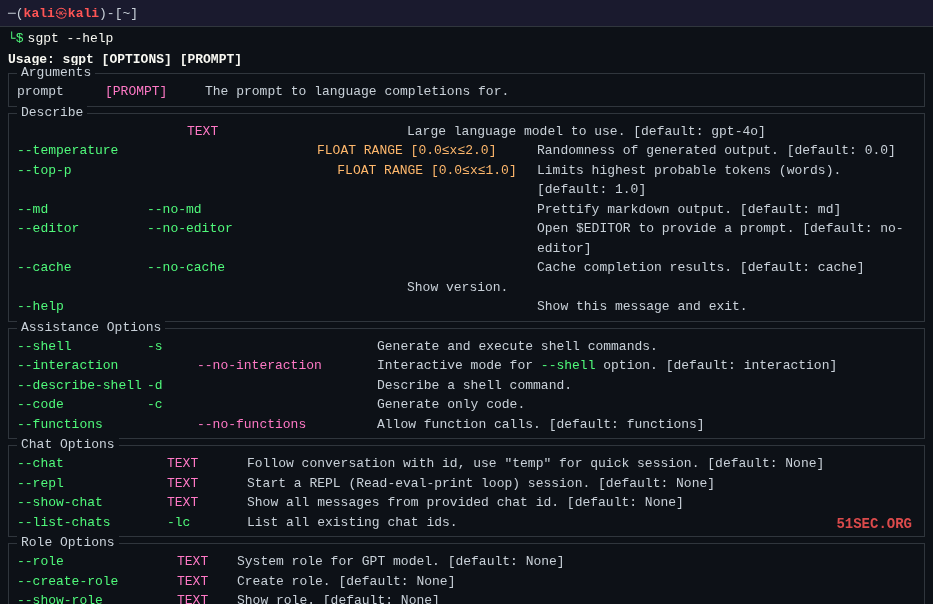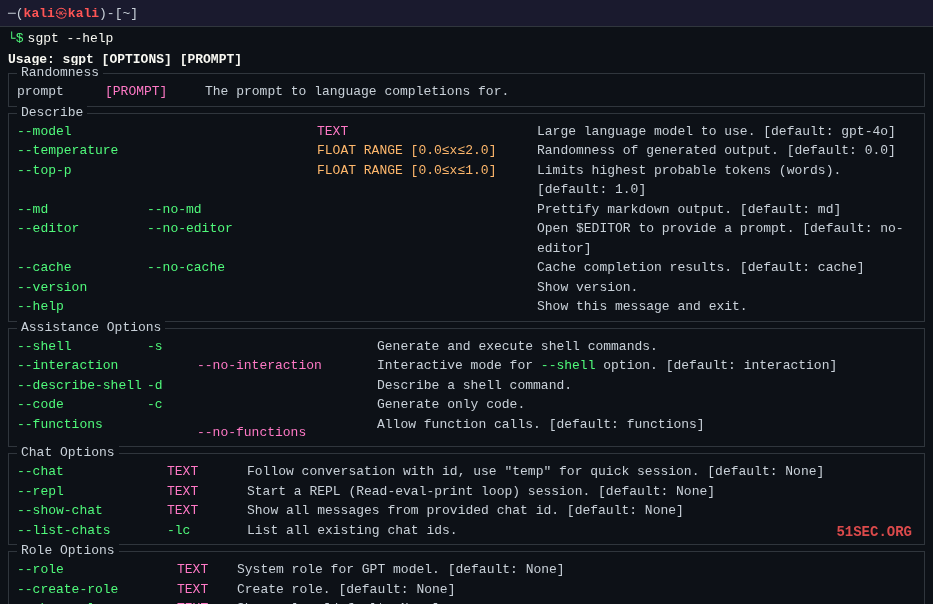--- a/index.html
+++ b/index.html
@@ -101,49 +101,48 @@
     <div class="prompt-line">
       <span class="prompt-arrow">└$</span>
       <span class="prompt-cmd">sgpt --help</span>
     </div>
 
     <div class="usage-line">
       <span style="font-weight:bold;color:#f8f8f2;">Usage: </span><span style="font-weight:bold;color:#f8f8f2;">sgpt [OPTIONS] [PROMPT]</span>
     </div>
 
     <div class="section">
-      <div class="section-title">Randomness</div>
+      <div class="section-title">Arguments</div>
       <div class="section-content">
         <div class="row">
           <span style="color:#c9d1d9;min-width:80px;flex-shrink:0;">  prompt</span>
           <span style="color:#ff79c6;min-width:100px;flex-shrink:0;margin-left:8px;">[PROMPT]</span>
           <span style="color:#c9d1d9;">  The prompt to language completions for.</span>
         </div>
       </div>
     </div>
 
     <div class="section">
       <div class="section-title">Describe</div>
       <div class="section-content">
         <div class="row">
-          <span class="col-flag">  --model</span>
           <span style="min-width:170px;flex-shrink:0;"></span>
           <span class="col-type" style="color:#ff79c6;min-width:220px;flex-shrink:0;">TEXT</span>
           <span class="col-desc">Large language model to use. [default: gpt-4o]</span>
         </div>
         <div class="row">
           <span class="col-flag">  --temperature</span>
           <span style="min-width:170px;flex-shrink:0;"></span>
           <span style="color:#ffb86c;min-width:220px;flex-shrink:0;">FLOAT RANGE [0.0≤x≤2.0]</span>
           <span class="col-desc">Randomness of generated output. [default: 0.0]</span>
         </div>
         <div class="row">
           <span class="col-flag">  --top-p</span>
           <span style="min-width:170px;flex-shrink:0;"></span>
-          <span style="color:#ffb86c;min-width:220px;flex-shrink:0;">FLOAT RANGE [0.0≤x≤1.0]</span>
+          <span style="color:#ffb86c;min-width:220px;flex-shrink:0;text-align:center;">FLOAT RANGE [0.0≤x≤1.0]</span>
           <span class="col-desc">Limits highest probable tokens (words). [default: 1.0]</span>
         </div>
         <div class="row">
           <span class="col-flag">  --md</span>
           <span style="min-width:170px;flex-shrink:0;color:#50fa7b;">--no-md</span>
           <span style="min-width:220px;flex-shrink:0;"></span>
           <span class="col-desc">Prettify markdown output. [default: md]</span>
         </div>
         <div class="row">
           <span class="col-flag">  --editor</span>
@@ -151,21 +150,20 @@
           <span style="min-width:220px;flex-shrink:0;"></span>
           <span class="col-desc">Open $EDITOR to provide a prompt. [default: no-editor]</span>
         </div>
         <div class="row">
           <span class="col-flag">  --cache</span>
           <span style="min-width:170px;flex-shrink:0;color:#50fa7b;">--no-cache</span>
           <span style="min-width:220px;flex-shrink:0;"></span>
           <span class="col-desc">Cache completion results. [default: cache]</span>
         </div>
         <div class="row">
-          <span class="col-flag">  --version</span>
           <span style="min-width:170px;flex-shrink:0;"></span>
           <span style="min-width:220px;flex-shrink:0;"></span>
           <span class="col-desc">Show version.</span>
         </div>
         <div class="row">
           <span class="col-flag">  --help</span>
           <span style="min-width:170px;flex-shrink:0;"></span>
           <span style="min-width:220px;flex-shrink:0;"></span>
           <span class="col-desc">Show this message and exit.</span>
         </div>
@@ -195,21 +193,21 @@
         </div>
         <div class="row">
           <span class="col-flag">  --code</span>
           <span style="min-width:50px;flex-shrink:0;color:#50fa7b;">-c</span>
           <span style="min-width:180px;flex-shrink:0;"></span>
           <span class="col-desc">Generate only code.</span>
         </div>
         <div class="row">
           <span class="col-flag">  --functions</span>
           <span style="min-width:50px;flex-shrink:0;"></span>
-          <span style="min-width:180px;flex-shrink:0;color:#ff79c6;margin-top:8px;">--no-functions</span>
+          <span style="min-width:180px;flex-shrink:0;color:#ff79c6;">--no-functions</span>
           <span class="col-desc">Allow function calls. [default: functions]</span>
         </div>
       </div>
     </div>
 
     <div class="section" style="position:relative;">
       <div class="section-title">Chat Options</div>
       <div class="section-content">
         <div class="row">
           <span class="col-flag" style="min-width:150px;">  --chat</span>

